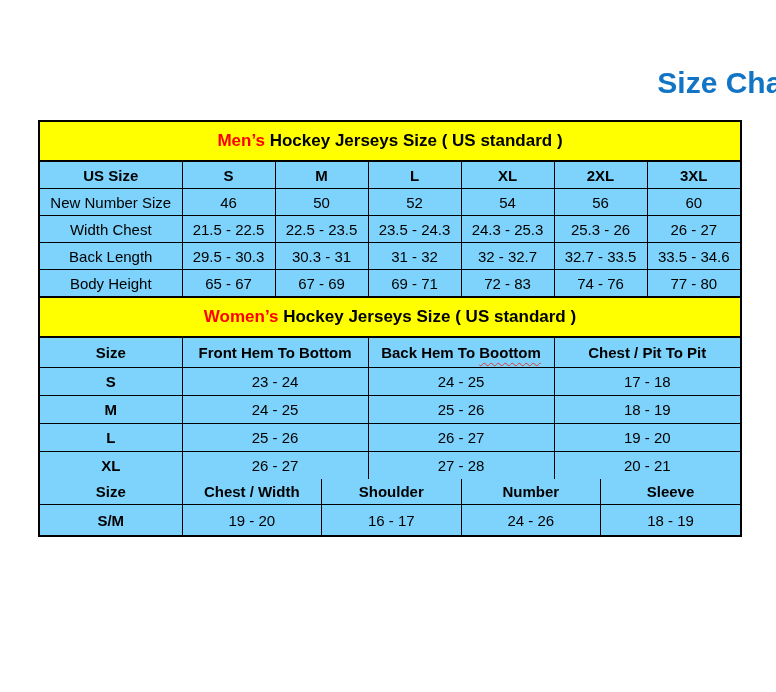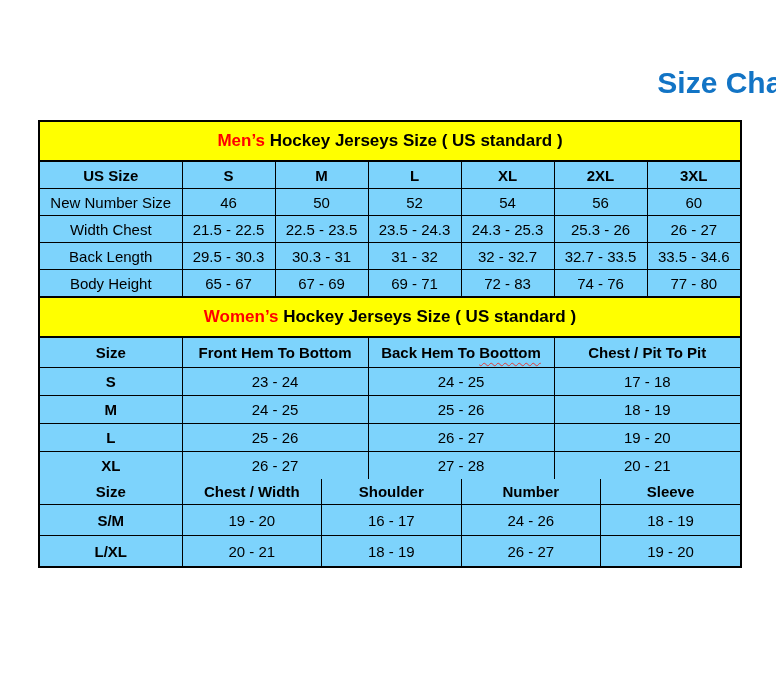--- a/index.html
+++ b/index.html
@@ -227,24 +227,17 @@
           </tr>
         </thead>
         <tbody>
           <tr>
             <td>S/M</td>
             <td>19 - 20</td>
             <td>16 - 17</td>
             <td>24 - 26</td>
             <td>18 - 19</td>
           </tr>
-          <tr>
-            <td>L/XL</td>
-            <td>20 - 21</td>
-            <td>18 - 19</td>
-            <td>26 - 27</td>
-            <td>19 - 20</td>
-          </tr>
         </tbody>
       </table>
   </div>
 
 </div>
 
 </body></html>

